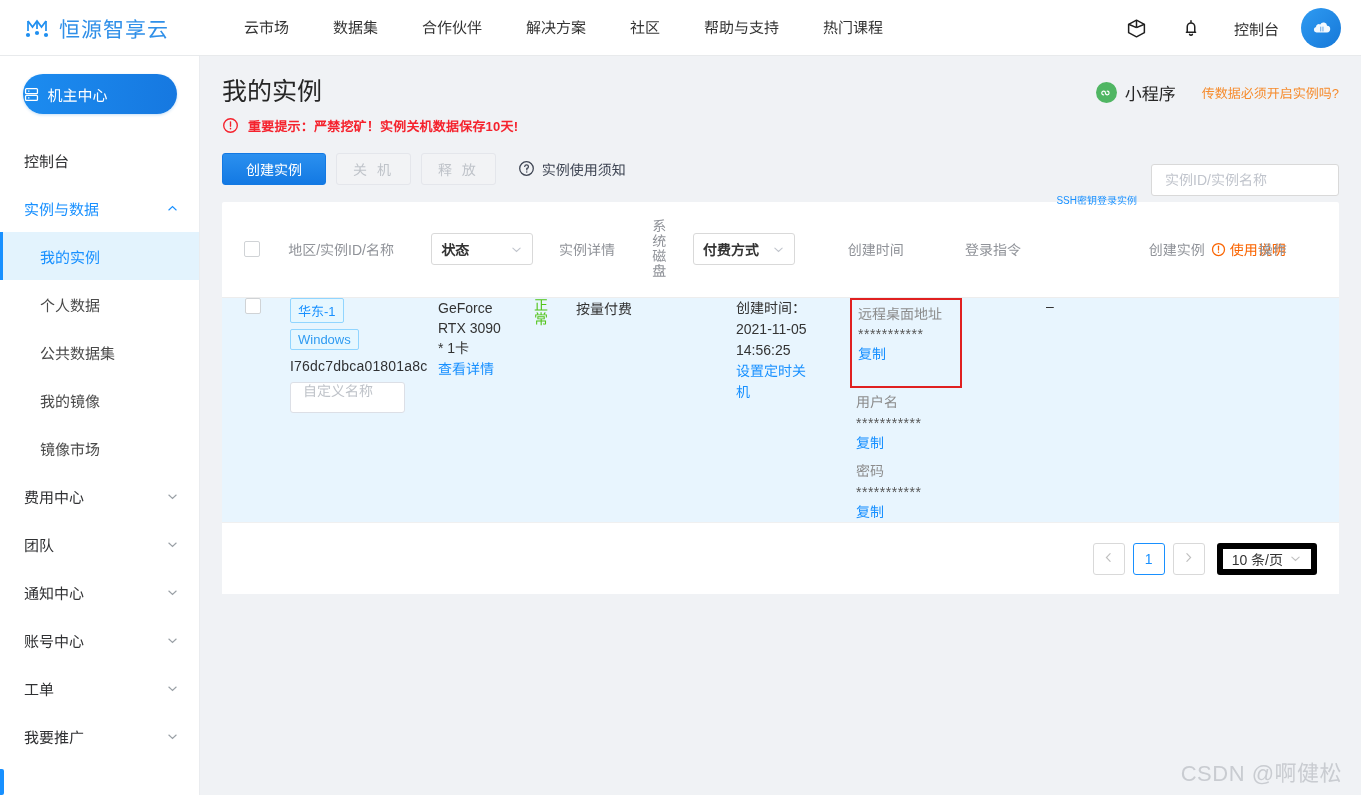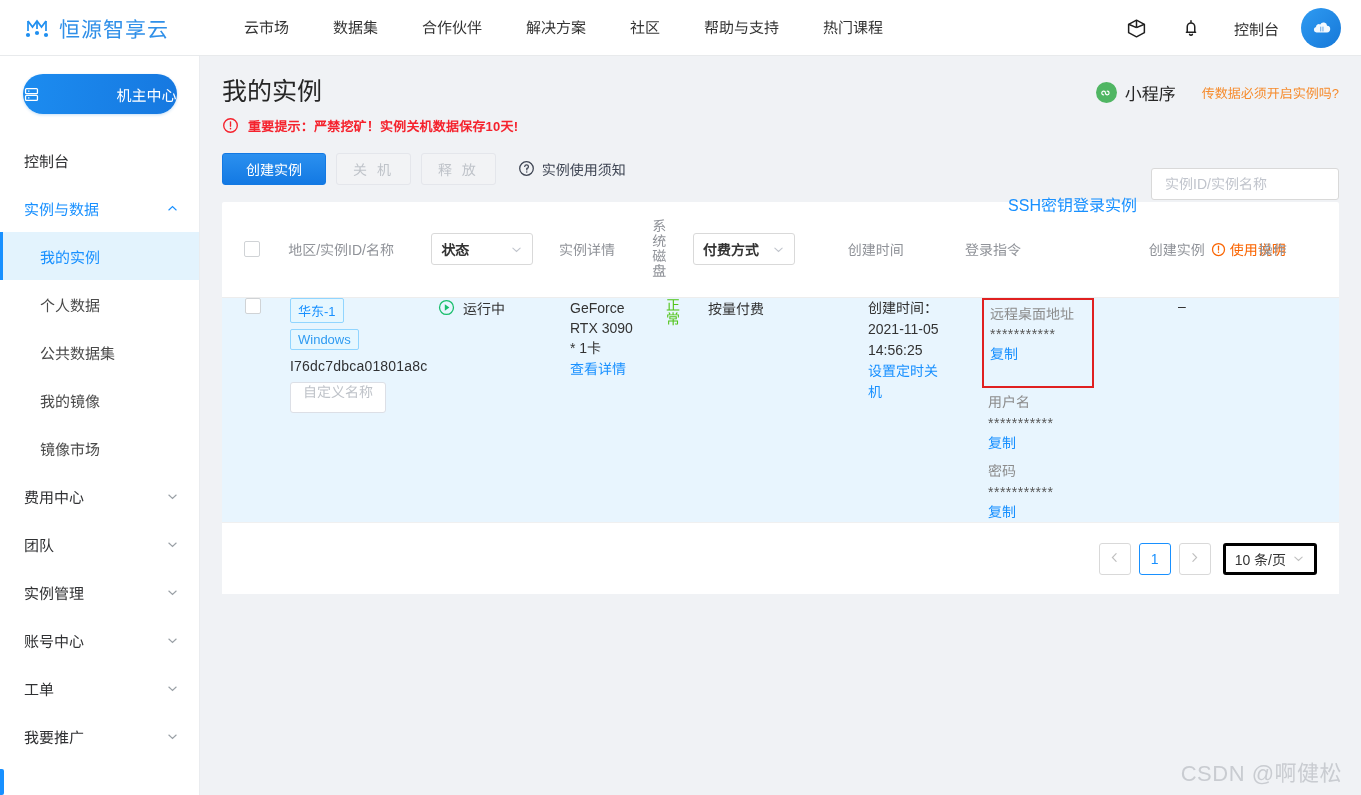--- a/index.html
+++ b/index.html
@@ -59,21 +59,21 @@
   .sidebar {
     position: absolute; top: 56px; left: 0; width: 200px; height: 739px;
     background: #ffffff;
     border-right: 1px solid #eaecef;
     z-index: 10;
   }
   .owner-btn {
     width: 154px; height: 40px; margin: 18px auto 0 auto;
     background: linear-gradient(96deg,#1c8cf0 0%, #1678e0 100%);
     border-radius: 20px;
-    display: flex; align-items: center; justify-content: space-between;
+    display: flex; align-items: center; justify-content: flex-start;
     color: #fff; font-size: 15px; cursor: pointer;
     box-shadow: 0 1px 3px rgba(24,128,224,.25);
   }
   .owner-btn .oicon { margin-right: 8px; display: flex; align-items: center; }
   .menu { margin-top: 22px; }
   .menu-group {
     height: 48px; display: flex; align-items: center;
     padding: 0 20px 0 24px; cursor: pointer;
     font-size: 15px; color: #303133;
     justify-content: space-between;
@@ -140,21 +140,21 @@
   }
   .toolbar .gap { width: 10px; }
   .notice-link {
     display: flex; align-items: center; margin-left: 22px;
     font-size: 14px; color: #3e4553; cursor: pointer;
   }
   .notice-link .qicon { margin-right: 7px; display:flex; }
   .toolbar-right {
     position: absolute; right: 0; top: 0; display: flex; align-items: center;
   }
-  .ssh-link { font-size: 16px; color: #1890ff; cursor: pointer; margin-right: 14px; white-space: nowrap; margin-top: 39px; }
+  .ssh-link { font-size: 10px; color: #1890ff; cursor: pointer; margin-right: 14px; white-space: nowrap; margin-top: 39px; }
   .search-box {
     width: 188px; height: 32px; border: 1px solid #d9d9d9; border-radius: 3px;
     background: #fff; padding: 0 11px; font-size: 14px; color: #c3c6cc;
     display: flex; align-items: center;
   }
   .search-box input {
     border: none; outline: none; width: 100%; font-size: 14px;
     font-family: inherit; color: #555; background: transparent;
   }
   .search-box input::placeholder { color: #c0c4cc; }
@@ -204,23 +204,23 @@
     background: #fff; border-radius: 2px; cursor: pointer;
   }
   .tag {
     display: inline-block; border: 1px solid #91d5ff; background: #e6f7ff;
     color: #1890ff; font-size: 13px; padding: 2px 7px; border-radius: 2px;
     margin-bottom: 6px;
   }
   .tag-win { color: #2f9bf2; }
   .inst-id { color: #303133; font-size: 14px; margin: 2px 0 8px 0; letter-spacing: .2px; }
   .name-input {
-    width: 96px; height: 31px; border: 1px solid #dcdfe6; border-radius: 3px;
-    background: #fff; padding: 0 10px; font-size: 14px; color: #b9bdc4;
-    display: flex; align-items: flex-start;
+    width: 115px; height: 31px; border: 1px solid #dcdfe6; border-radius: 3px;
+    background: #fff; padding: 12px 10px; font-size: 14px; color: #b9bdc4;
+    display: flex; align-items: flex-end;
   }
   .name-input input {
     border: none; outline: none; width: 100%; font-size: 14px;
     font-family: inherit; background: transparent; color: #555;
   }
   .name-input input::placeholder { color: #bfc3c9; }
 
   .state-run { display: flex; align-items: center; color: #333; }
   .state-run .pico { margin-right: 8px; display:flex; }
   .gpu-line { color: #333; line-height: 1.45; }
@@ -244,21 +244,21 @@
     padding-right: 22px; border-top: 1px solid #f0f0f0; background: #fff;
   }
   .pg {
     width: 32px; height: 32px; border: 1px solid #d9d9d9; border-radius: 3px;
     display: flex; align-items: center; justify-content: center;
     margin-left: 8px; background: #fff; color: #bfbfbf; cursor: pointer;
   }
   .pg.num { color: #1890ff; border-color: #1890ff; }
   .pg.dis { cursor: not-allowed; }
   .pagesize {
-    height: 32px; border: 3px solid #000000; border-radius: 3px;
+    height: 32px; border: 6px solid #000000; border-radius: 3px;
     display: flex; align-items: center; padding: 0 9px; margin-left: 12px;
     background: #fff; color: #333; cursor: pointer; font-size: 14px;
   }
   .pagesize .chev { margin-left: 6px; color: #bfbfbf; display:flex; }
 
   .watermark {
     position: absolute; right: 19px; bottom: 8px;
     font-size: 22px; color: #c9ccd1; letter-spacing: .5px;
     user-select: none;
   }
@@ -374,21 +374,21 @@
       </div>
       <div class="menu-group">
         <span>团队</span>
         <span class="caret">
           <svg viewBox="0 0 16 16" width="13" height="13" fill="none" stroke="currentColor" stroke-width="1.4" stroke-linecap="round">
               <path d="M3.5 6.2 L8 10.4 L12.5 6.2"></path>
             </svg>
         </span>
       </div>
       <div class="menu-group">
-        <span>实例管理</span>
+        <span>通知中心</span>
         <span class="caret">
           <svg viewBox="0 0 16 16" width="13" height="13" fill="none" stroke="currentColor" stroke-width="1.4" stroke-linecap="round">
               <path d="M3.5 6.2 L8 10.4 L12.5 6.2"></path>
             </svg>
         </span>
       </div>
       <div class="menu-group">
         <span>账号中心</span>
         <span class="caret">
           <svg viewBox="0 0 16 16" width="13" height="13" fill="none" stroke="currentColor" stroke-width="1.4" stroke-linecap="round">
@@ -530,31 +530,20 @@
             <div>
               <span class="tag tag-win">Windows</span>
             </div>
             <div class="inst-id">I76dc7dbca01801a8c</div>
             <div class="name-input">
               <input type="text" placeholder="自定义名称" style="">
             </div>
           </div>
         </div>
 
-        <div class="tcell c-state cell-mid">
-          <span class="state-run">
-            <span class="pico">
-              <svg viewBox="0 0 20 20" width="17" height="17">
-                <circle cx="10" cy="10" r="8.2" fill="none" stroke="#19be6b" stroke-width="1.5"></circle>
-                <path d="M8 6.3 L13.4 10 L8 13.7 Z" fill="#19be6b"></path>
-              </svg>
-            </span>
-            <span>运行中</span>
-          </span>
-        </div>
 
         <div class="tcell c-detail cell-mid">
           <div>
             <div class="gpu-line">GeForce RTX 3090 * 1卡</div>
             <div class="blue-link">查看详情</div>
           </div>
         </div>
 
         <div class="tcell c-disk cell-mid">
           <span class="disk-ok">正常</span>

